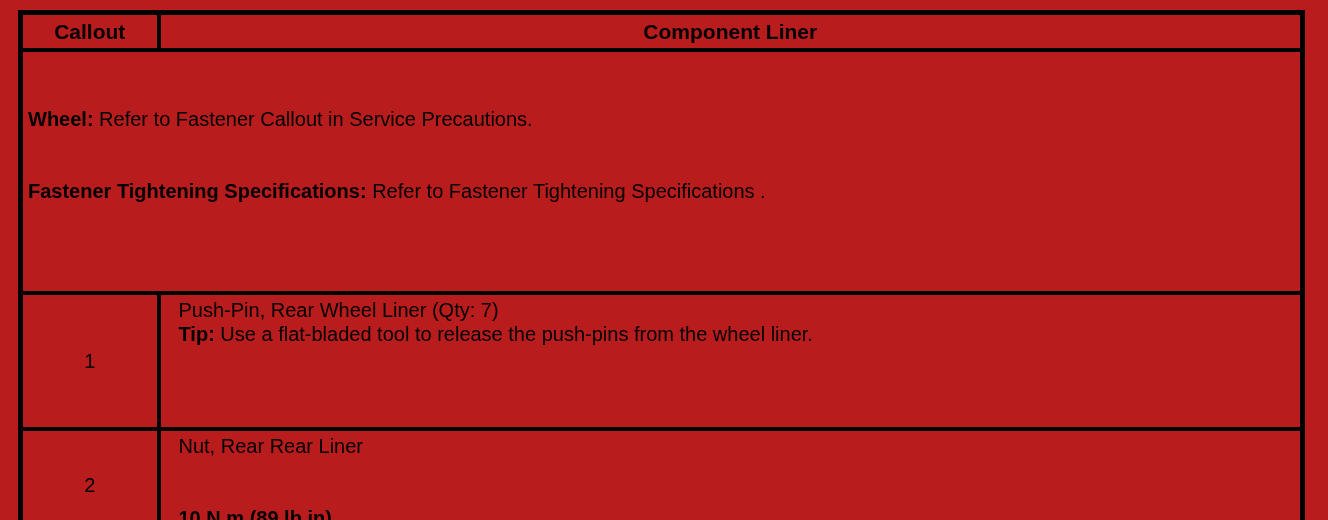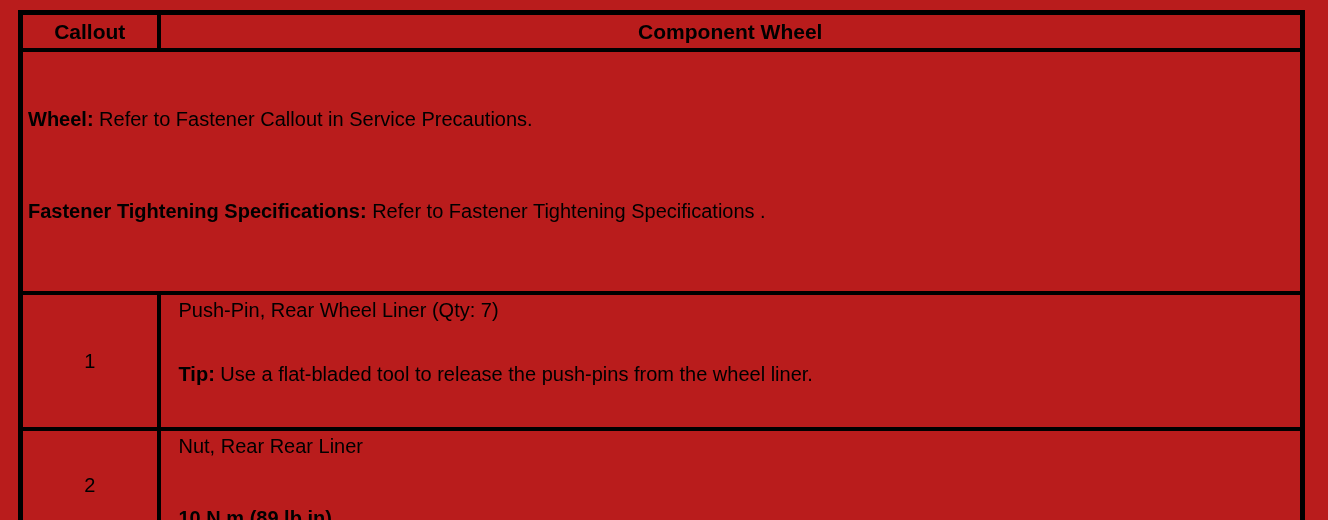--- a/index.html
+++ b/index.html
@@ -37,48 +37,48 @@
     font-weight: bold;
     text-align: center;
     vertical-align: middle;
     font-size: 21px;
   }
   td.notice-cell {
     height: 166px;
     padding: 55px 8px 18px 5px;
   }
   td.notice-cell p { margin: 0; }
-  td.notice-cell p.second { margin-top: 68px; }
+  td.notice-cell p.second { margin-top: 48px; }
   td.callout-cell {
     text-align: center;
     vertical-align: middle;
   }
   td.component-cell {
     padding: 3px 8px 3px 18px;
   }
   td.component-cell p { margin: 0; }
   tr.row-1 td { height: 126px; }
-  tr.row-1 p.tip-line { margin-top: 40px; }
+  tr.row-1 p.tip-line { }
   tr.row-2 td { height: 102px; }
   tr.row-2 p.torque-line { margin-top: 48px; font-weight: bold; }
   .bold-label { font-weight: bold; }
 </style>
 </head>
 <body>
 
 <div class="page">
   <table class="parts-table">
     <colgroup>
       <col class="col-callout">
       <col class="col-component">
     </colgroup>
     <thead>
       <tr>
         <th class="header-cell">Callout</th>
-        <th class="header-cell">Component Wheel</th>
+        <th class="header-cell">Component Liner</th>
       </tr>
     </thead>
     <tbody>
       <tr>
         <td class="notice-cell" colspan="2">
           <p class="first"><span class="bold-label">Wheel:</span><span> Refer to Fastener Callout in Service Precautions.</span></p>
           <p class="second"><span class="bold-label">Fastener Tightening Specifications:</span><span> Refer to Fastener Tightening Specifications .</span></p>
         </td>
       </tr>
       <tr class="row-1">

